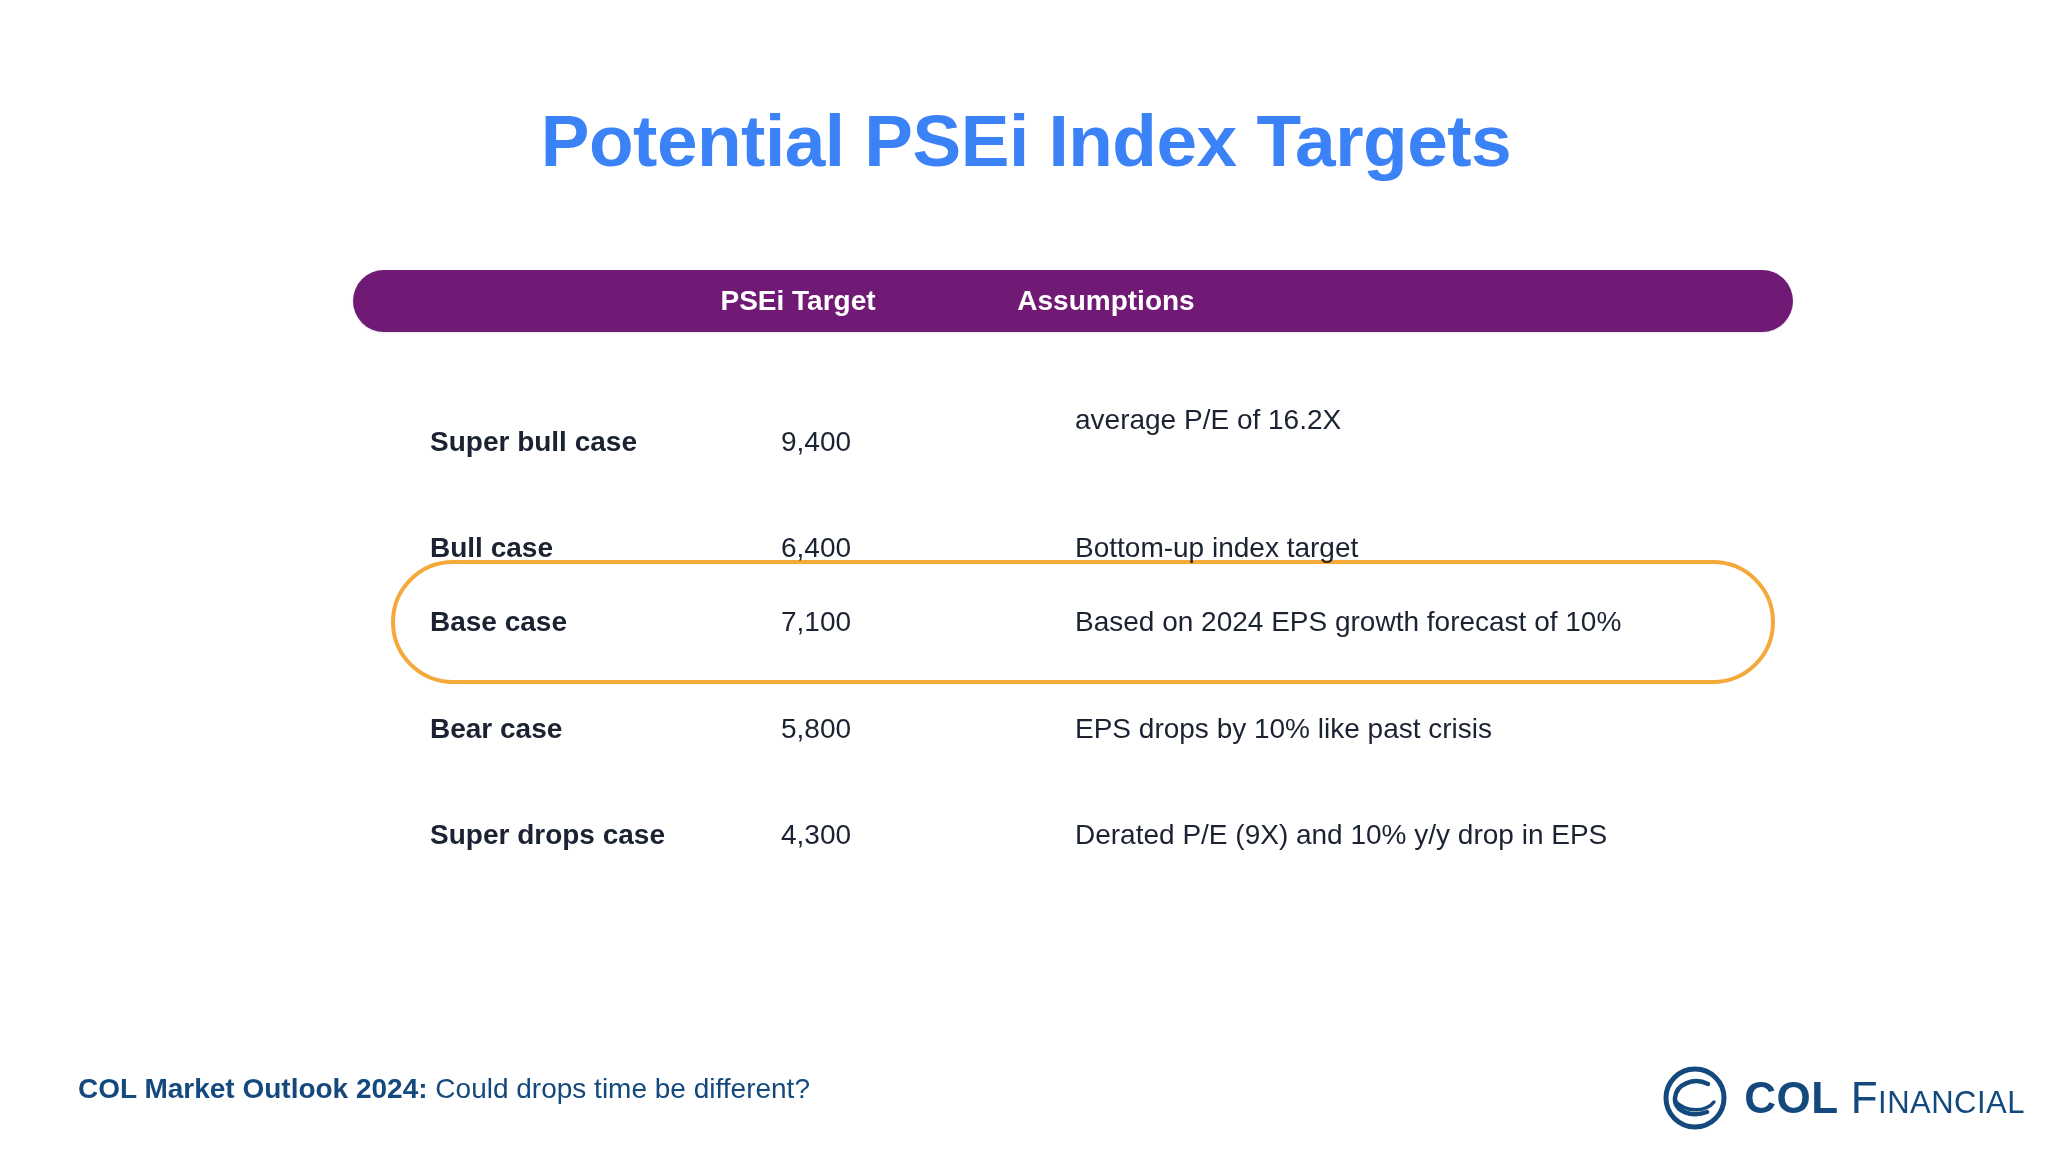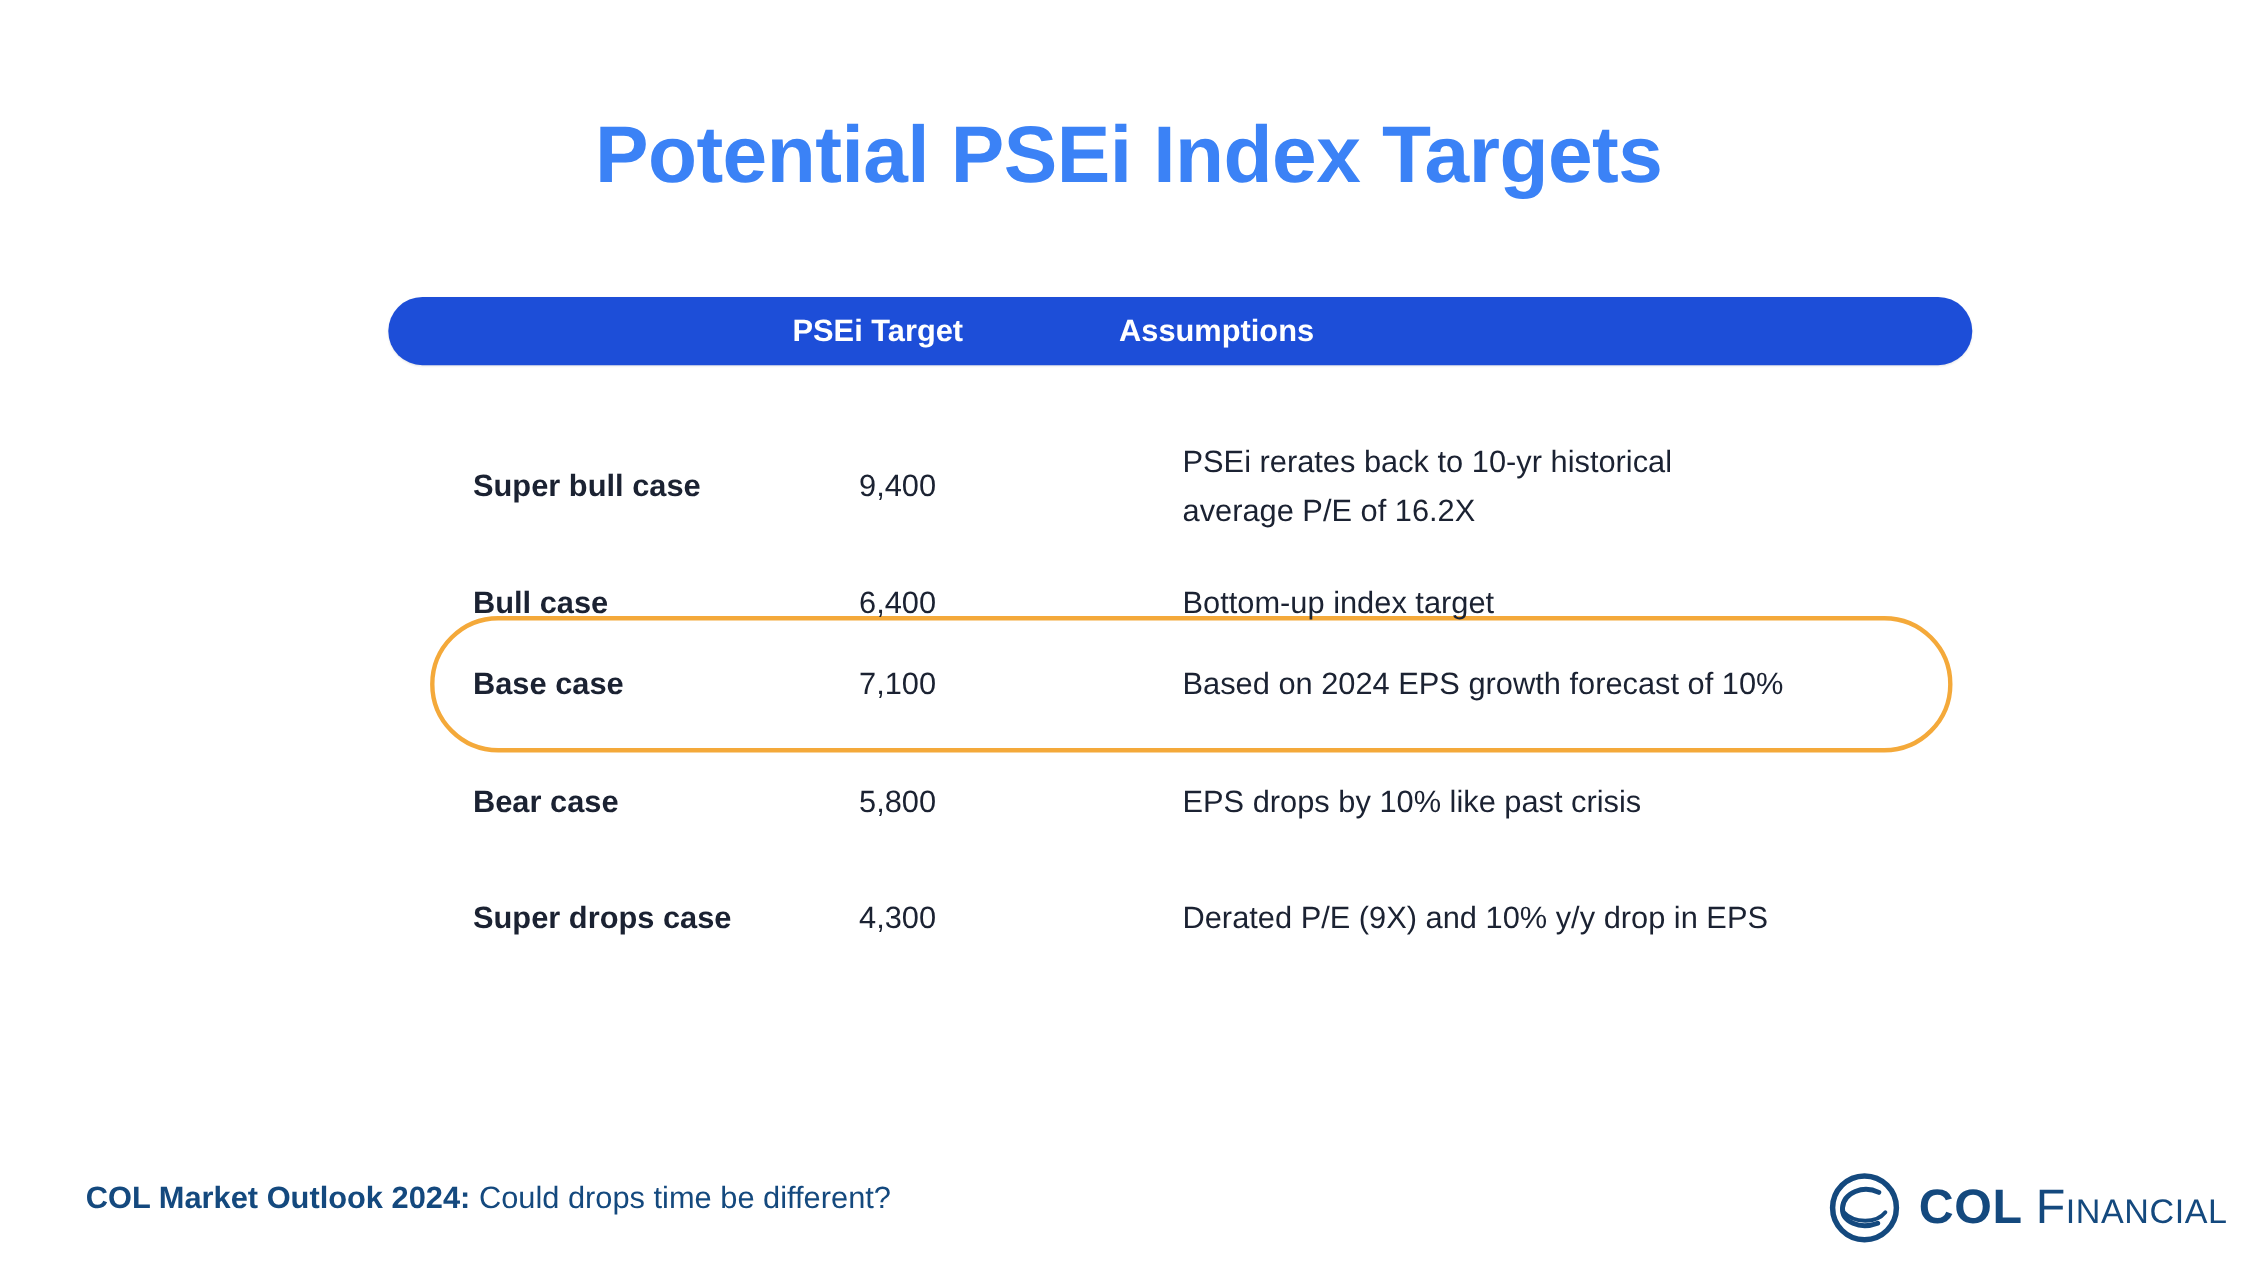--- a/index.html
+++ b/index.html
@@ -35,21 +35,21 @@
   .table-wrap {
     position: absolute;
     left: 353px;
     top: 270px;
     width: 1440px;
   }
 
   .table-header {
     position: relative;
     height: 62px;
-    background: #1d4ed8;
+    background: #701a75;
     border-radius: 31px;
     box-shadow: 0 1px 2px rgba(0,0,0,0.10);
   }
   .th {
     position: absolute;
     top: 0;
     height: 62px;
     line-height: 62px;
     color: #ffffff;
     font-size: 28px;
@@ -175,21 +175,20 @@
   </div>
 
   <div class="rows">
 
     <div class="highlight-pill" style="top: 228px;"></div>
 
     <div class="row" style="top: 82px;">
       <div class="row-case">Super bull case</div>
       <div class="row-target">9,400</div>
       <div class="row-assumption two-line">
-        <div>PSEi rerates back to 10-yr historical</div>
         <div>average P/E of 16.2X</div>
       </div>
     </div>
 
     <div class="row" style="top: 188px;">
       <div class="row-case">Bull case</div>
       <div class="row-target">6,400</div>
       <div class="row-assumption">Bottom-up index target</div>
     </div>
 

